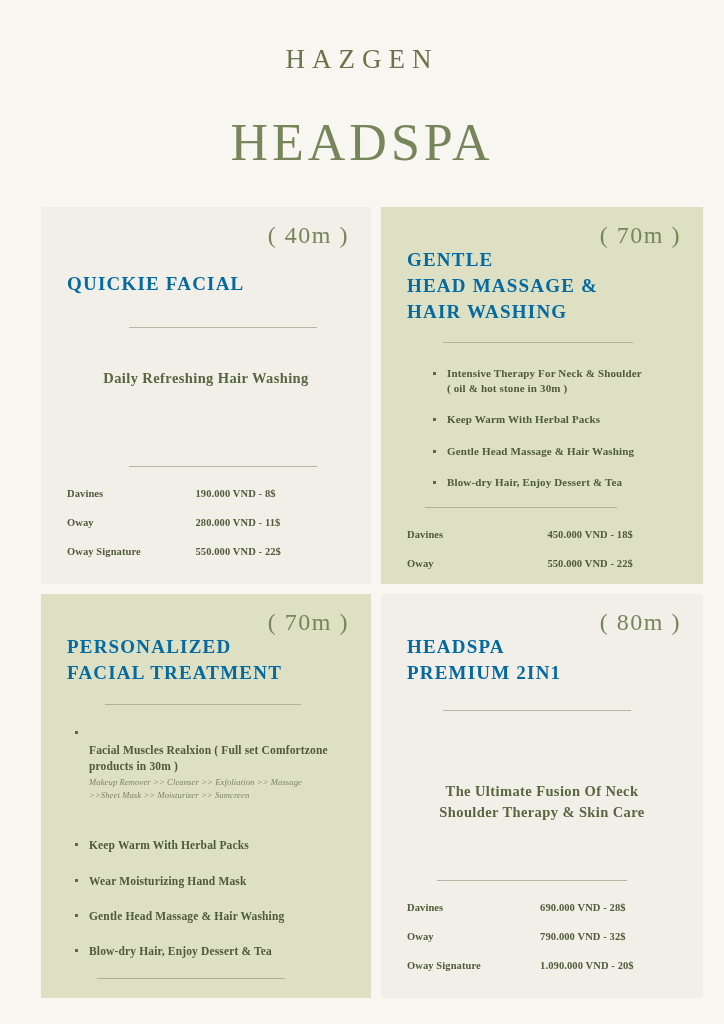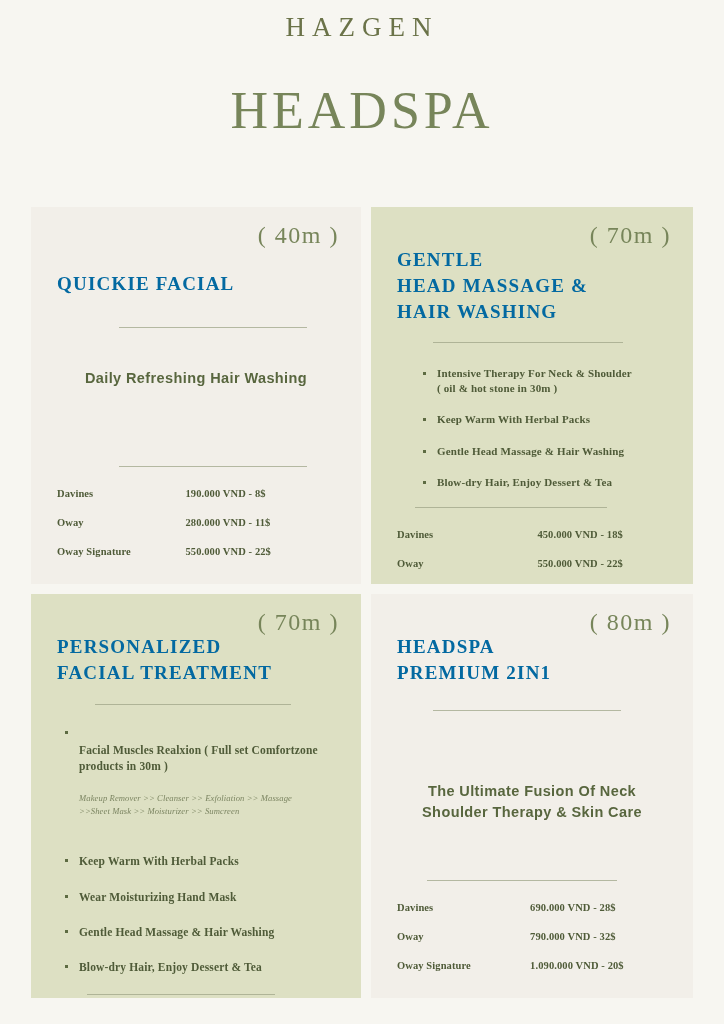--- a/index.html
+++ b/index.html
@@ -12,21 +12,21 @@
     background: #f7f6f1;
     font-family: "Liberation Serif", serif;
     color: #5e6b44;
     overflow: hidden;
     position: relative;
   }
 
   
   .brand {
     text-align: center;
-    padding-top: 14px;
+    padding-top: 46px;
   }
   .brand-name {
     font-family: "Liberation Serif", serif;
     font-size: 27px;
     letter-spacing: 7px;
     color: #6b7349;
     font-weight: 400;
     line-height: 1;
   }
   .brand-sub {
@@ -45,21 +45,21 @@
     letter-spacing: 4px;
     color: #77855a;
     font-weight: 400;
     margin-top: 44px;
     line-height: 1;
   }
 
   
   .grid {
     position: absolute;
-    left: 31px;
+    left: 41px;
     top: 207px;
     width: 662px;
     display: grid;
     grid-template-columns: 330px 322px;
     grid-template-rows: 377px 404px;
     column-gap: 10px;
     row-gap: 10px;
   }
 
   .card {
@@ -112,21 +112,21 @@
 
   .rule.bottom { width: 188px; }
   .card.c1 .rule.bottom { margin: 0 auto 0 62px; }
   .card.c2 .rule.bottom { width: 192px; margin: 0 auto 0 18px; }
   .card.c3 .rule.bottom { width: 188px; margin: 0 auto 0 30px; }
   .card.c4 .rule.bottom { width: 190px; margin: 0 auto 0 30px; }
 
   
   .highlight {
     text-align: center;
-    font-family: Liberation Sans, sans-serif;
+    font-family: Liberation Serif, serif;
     font-weight: 700;
     font-size: 14.5px;
     letter-spacing: .4px;
     color: #58663e;
     line-height: 1.45;
     white-space: pre-line;
   }
   .card.c1 .highlight { margin-top: 40px; }
   .card.c4 .highlight { margin-top: 70px; }
 
@@ -163,21 +163,21 @@
   }
   .bullet-sub {
     display: block;
     font-family: "Liberation Serif", serif;
     font-style: italic;
     font-weight: 400;
     font-size: 8.6px;
     letter-spacing: .1px;
     line-height: 1.55;
     color: #7c8562;
-    margin-top: 18px;
+    margin-top: 2px;
     white-space: pre-line;
   }
 
   
   .prices {
     margin-top: 14px;
     width: 100%;
     border-collapse: collapse;
   }
   .prices td {

